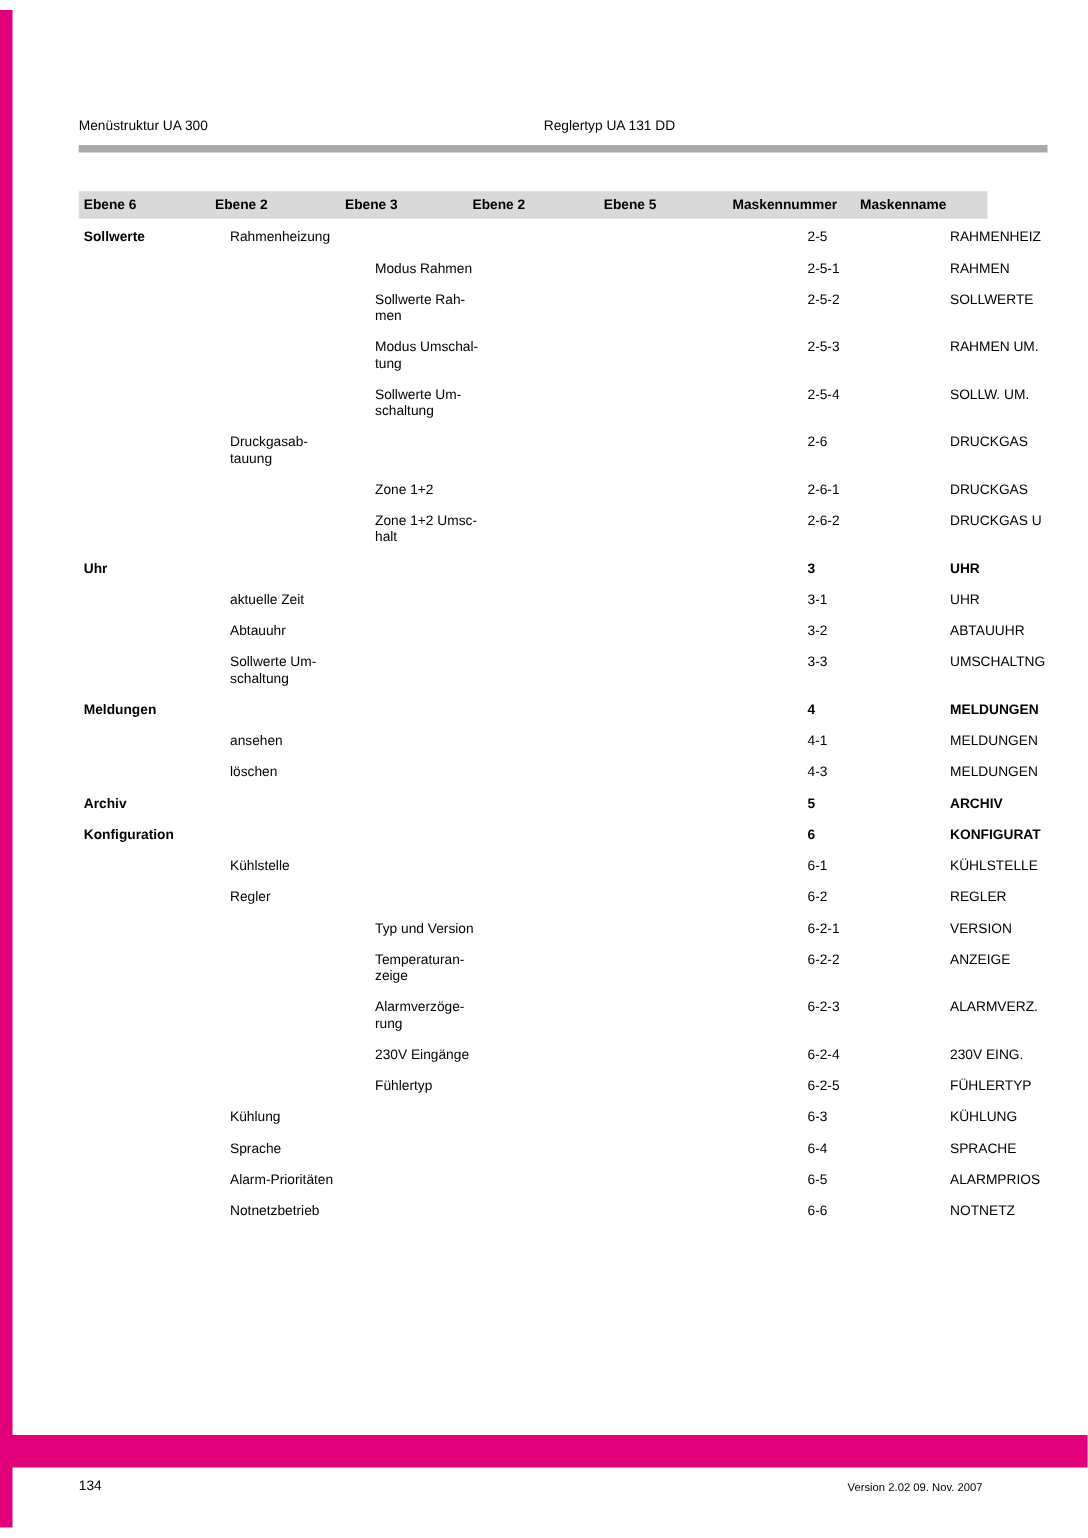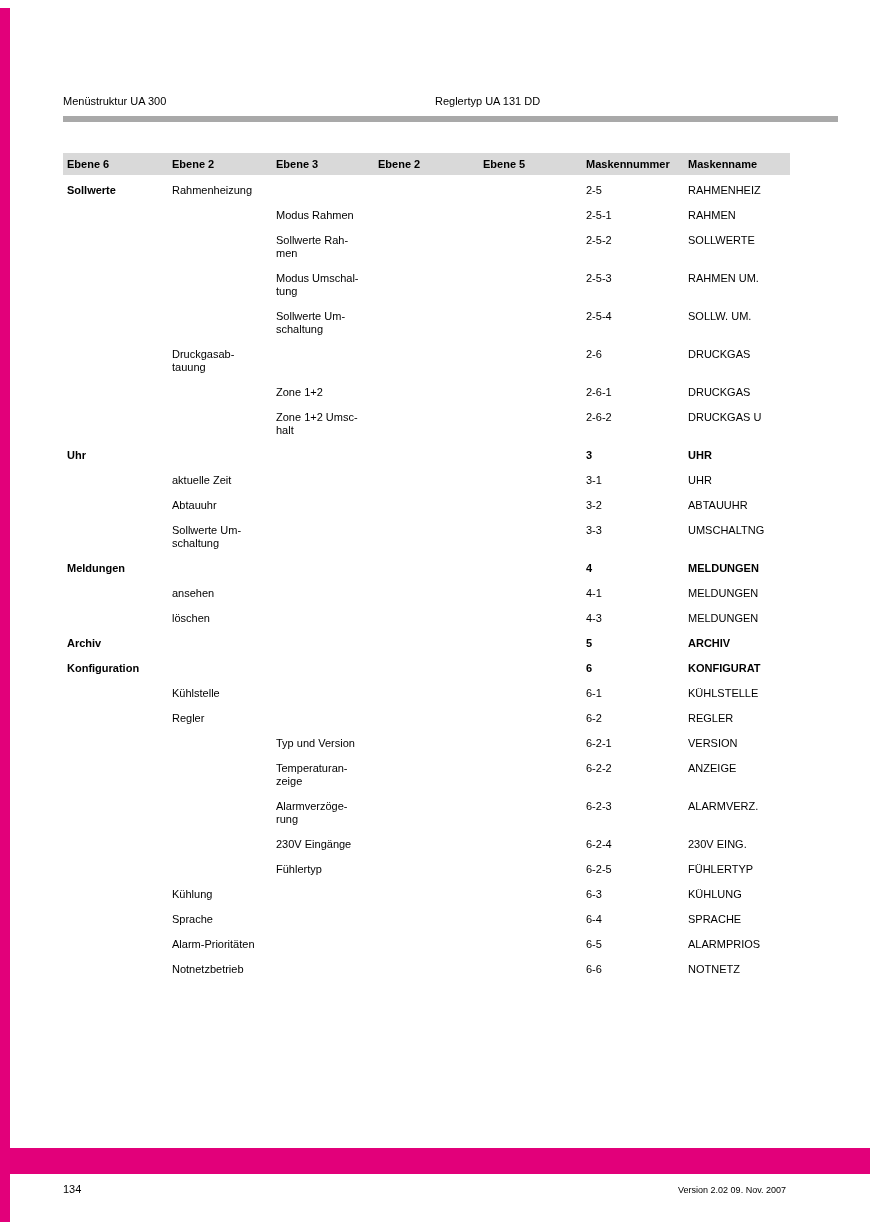--- a/index.html
+++ b/index.html
@@ -27,20 +27,21 @@
   .header-rule{margin-top:7px;height:6px;width:775px;background:var(--rule);}
   .menu-table{margin-top:31px;width:727px;font-size:11px;}
   .thead{
     display:grid;grid-template-columns:105px 104px 102px 105px 103px 102px 106px;
     background:var(--thead-bg);height:22px;align-items:center;font-weight:bold;
   }
   .tbody{margin-top:9px;}
   .trow{
     display:grid;grid-template-columns:105px 104px 102px 105px 103px 102px 106px;
     margin-bottom:12px;
+    gap:12px;
   }
   .tcell{
     padding-left:4px;line-height:13px;white-space:pre-line;
   }
   .tcell.b{font-weight:bold;}
   .footer{
     position:absolute;left:63px;top:1183px;width:723px;
     display:flex;justify-content:space-between;align-items:flex-end;
   }
   .footer .page-num{font-size:11px;}

